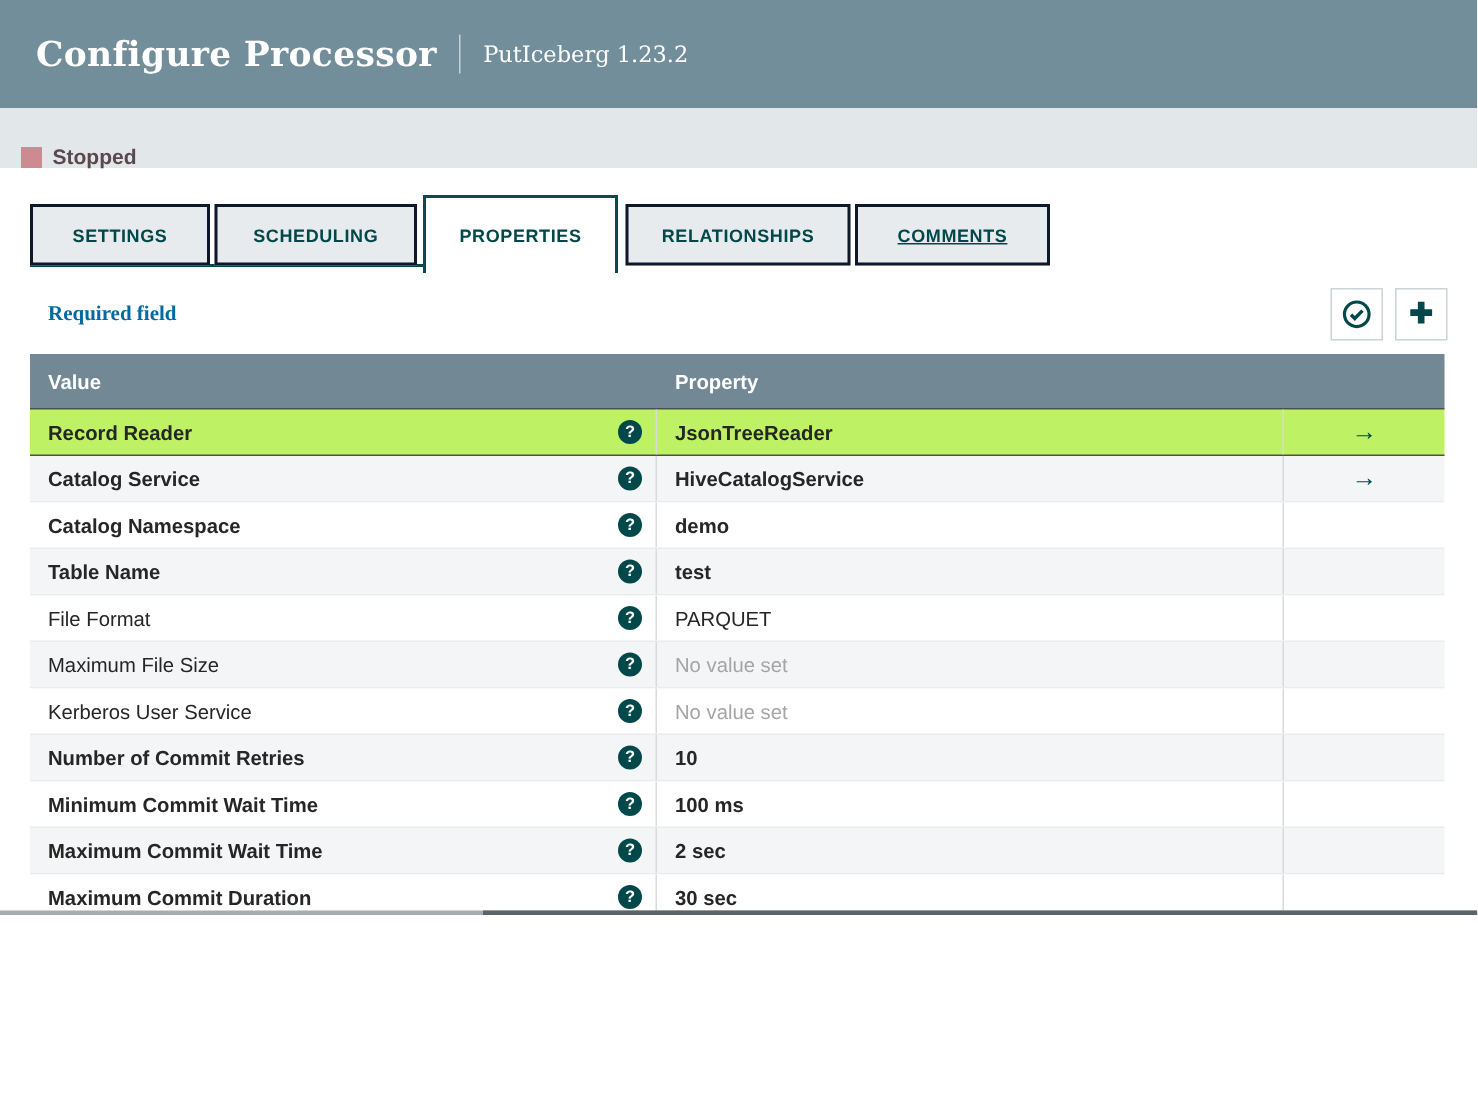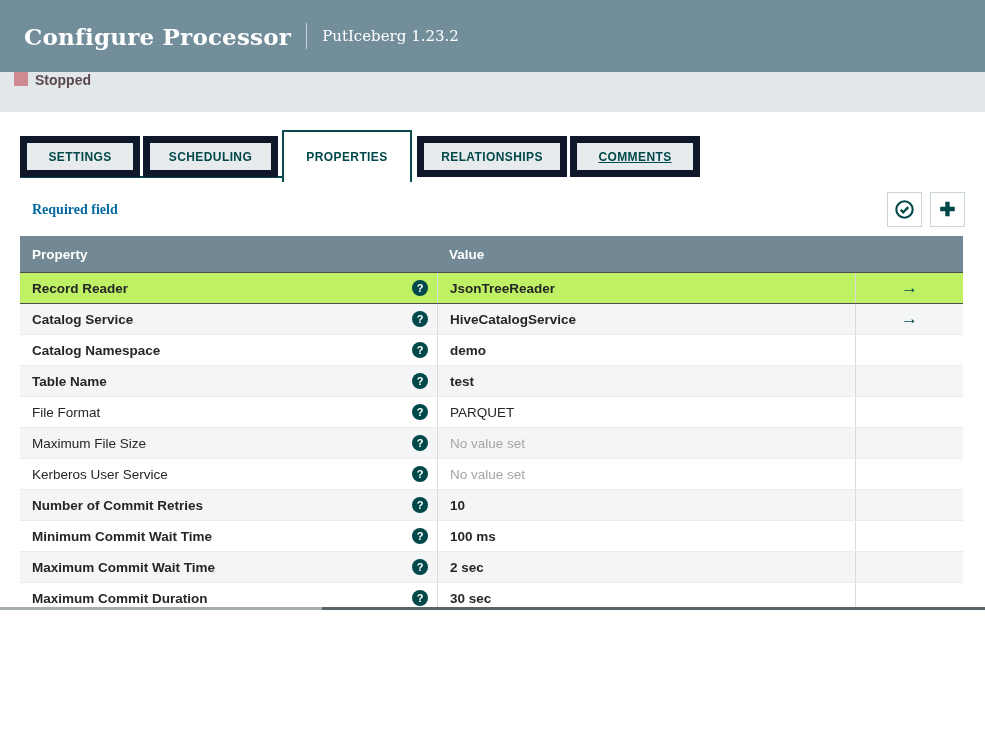--- a/index.html
+++ b/index.html
@@ -9,30 +9,30 @@
     font-family:"Liberation Sans", sans-serif; overflow:hidden;
   }
 
   
   .hdr { height:72px; background:#728E9B; display:flex; align-items:center; padding:0 24px; }
   .hdr-title { font-family:"DejaVu Serif", serif; font-weight:bold; font-size:23px; color:#ffffff; letter-spacing:.2px; }
   .hdr-sep { width:1px; height:26px; background:rgba(255,255,255,.6); margin:0 15px; }
   .hdr-sub { font-family:"DejaVu Serif", serif; font-size:15px; color:#ffffff; }
 
   
-  .status { height:40px; background:#E2E7EA; display:flex; align-items:flex-start; padding:0 14px; }
+  .status { height:40px; background:#E2E7EA; display:flex; align-items:flex-end; padding:0 14px; }
   .status-sq { width:14px; height:14px; background:#CD8B91; margin-right:7px; }
   .status-txt { font-weight:bold; font-size:14px; color:#5A484C; }
 
   
   .tabs { position:relative; margin:17px 20px 0 20px; height:52px; }
   .tabs-underline { position:absolute; left:0; top:47px; width:262px; height:2px; background:#004849; }
   .tabrow { position:relative; display:flex; height:52px; }
   .tab {
-    margin-top:7px; height:41px; background:#E7EBED; border:7px solid #0f172a;
+    margin-top:7px; height:41px; background:#E7EBED; border:2px solid #0f172a;
     display:flex; align-items:center; justify-content:center;
     font-size:12px; font-weight:bold; color:#004849; letter-spacing:.4px; cursor:pointer;
   }
   .tab.t0 { width:120px; margin-right:3px; }
   .tab.t1 { width:135px; margin-right:4px; }
   .tab.t2 { width:130px; margin-right:5px; }
   .tab.t3 { width:150px; margin-right:3px; }
   .tab.t4 { width:130px;text-decoration:underline; }
   .tab.active { margin-top:1px; height:52px; background:#ffffff; border:2px solid #0B4A4D; border-bottom:none; }
 
@@ -116,22 +116,22 @@
         </svg>
       </span>
       <span class="iconbtn">
         <span class="plus-glyph">✚</span>
       </span>
     </span>
   </div>
 
   <div class="ptable">
     <div class="thead">
+      <span class="hc hc-val">Value</span>
       <span class="hc hc-prop">Property</span>
-      <span class="hc hc-val">Value</span>
       <span class="hc hc-arrow"></span>
     </div>
     <div id="tbody">
         <div class="prow selected">
           <div class="cell-prop">
             <span class="pname required">Record Reader</span>
             <span class="help">?</span>
           </div>
           <div class="cell-val">
             <span class="pval bold">JsonTreeReader</span>

